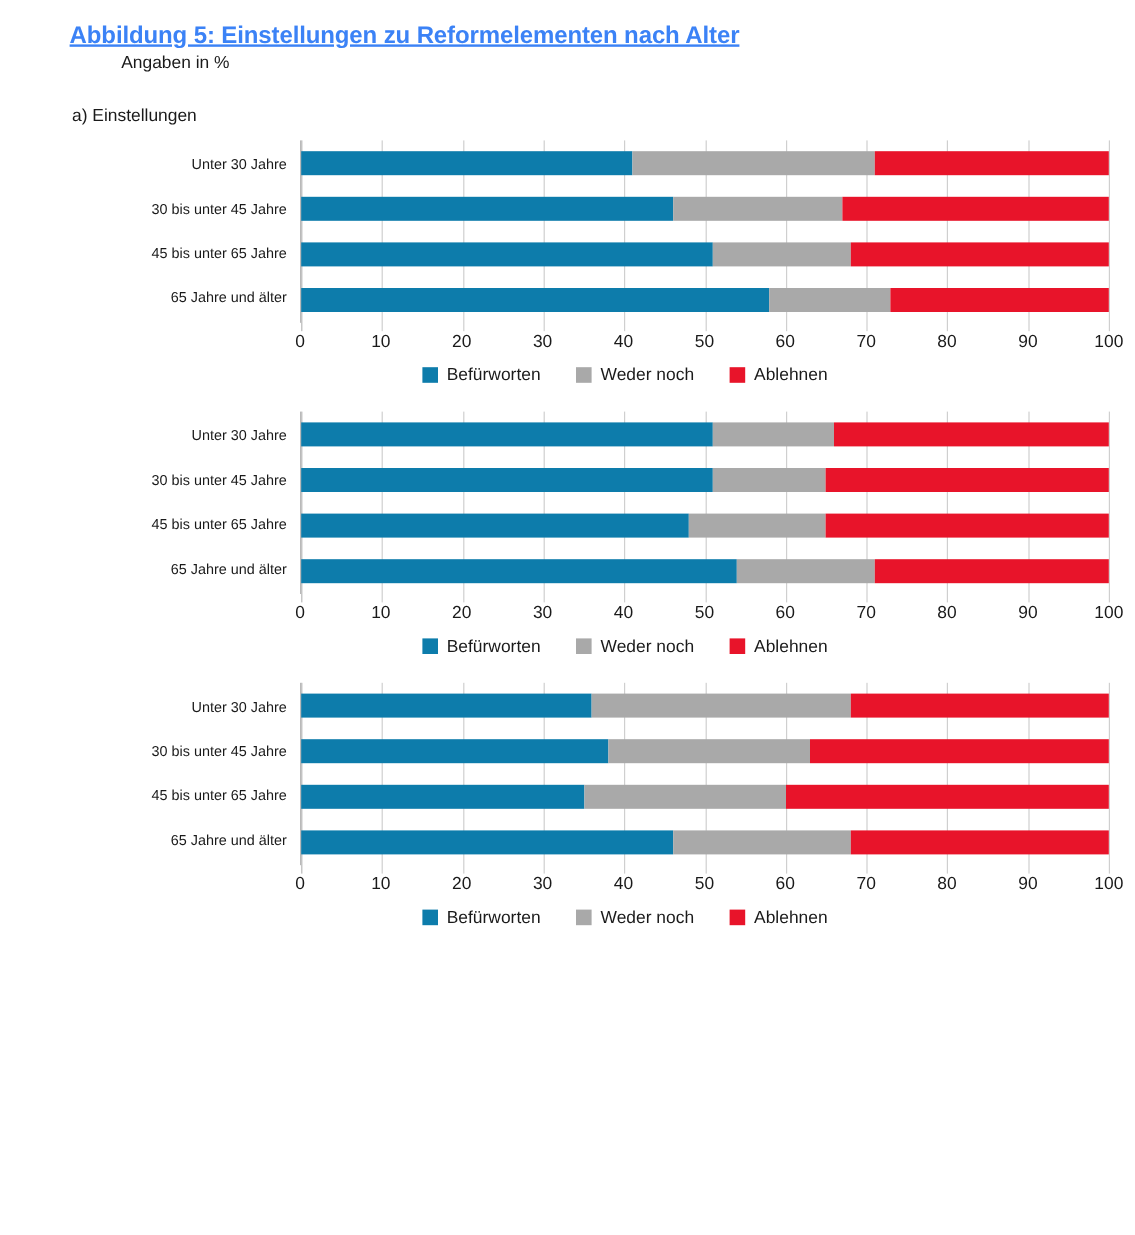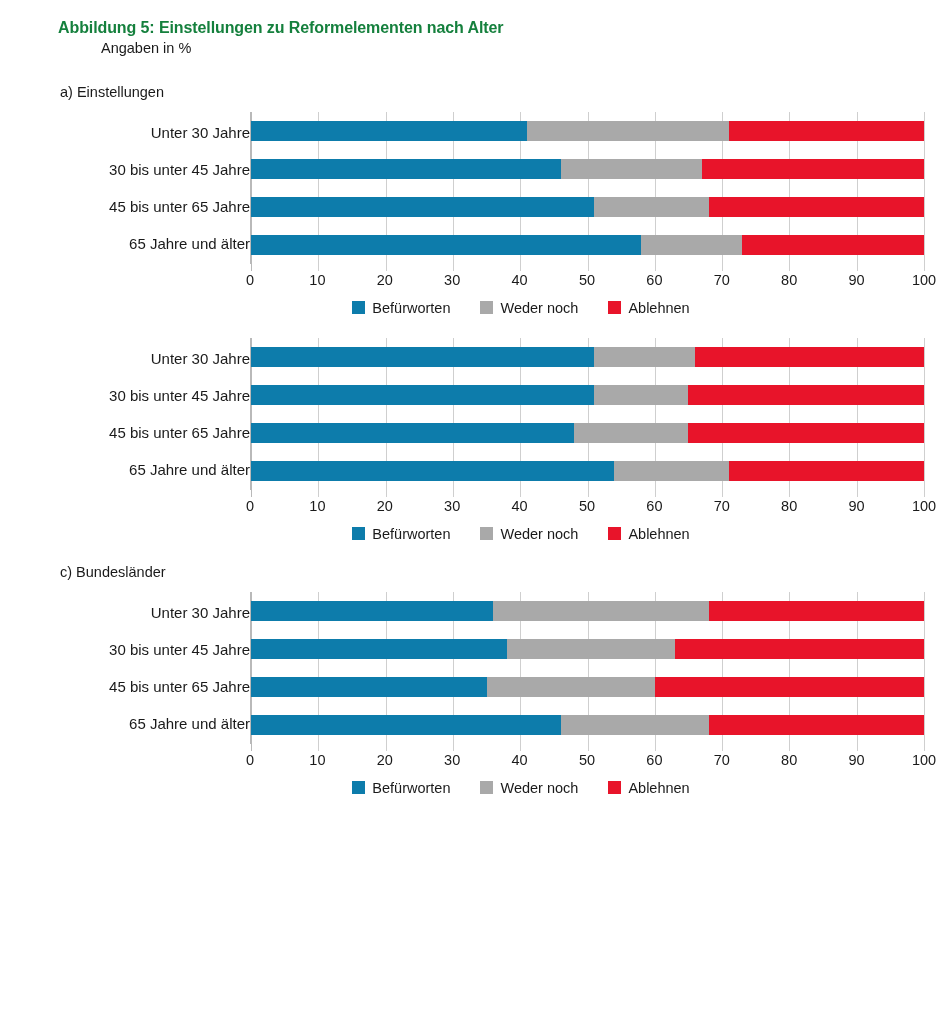--- a/index.html
+++ b/index.html
@@ -16,25 +16,26 @@
     overflow: hidden;
   }
   .page {
     position: relative;
     width: 946px;
     height: 1029px;
     box-sizing: border-box;
     padding: 18px 22px 0 58px;
   }
   .fig-title {
-    font-size: 16px;
+    font-size: 20px;
     font-weight: bold;
     letter-spacing: -0.1px;
     line-height: 1.25;
-    color: #15803d;
+    color: #3b82f6;
+    text-decoration: underline;
   }
   .fig-subtitle {
     font-size: 14.5px;
     font-weight: normal;
     line-height: 1.3;
     color: #1a1a1a;
     margin-top: 1px;
     margin-left: 43px;
   }
   .panel {
@@ -57,22 +58,23 @@
     width: 192px;
     flex: 0 0 192px;
     display: flex;
     flex-direction: column;
     justify-content: space-around;
     padding: 2px 0;
     box-sizing: border-box;
   }
   .cat-label {
     text-align: right;
-    font-size: 15px;
+    font-size: 12px;
     line-height: 1;
+    padding-right: 11px;
     height: 36px;
     display: flex;
     align-items: center;
     justify-content: flex-end;
     white-space: nowrap;
     color: #1a1a1a;
   }
   .plot-area {
     position: relative;
     flex: 1 1 auto;
@@ -342,21 +344,20 @@
         <span>Weder noch</span>
       </div>
       <div class="legend-item">
         <span class="legend-swatch sw-reject"></span>
         <span>Ablehnen</span>
       </div>
     </div>
   </div>
 
   <div class="panel p-c">
-    <div class="panel-title">c) Bundesländer</div>
     <div class="plot-row">
       <div class="cat-col">
         <div class="cat-label">Unter 30 Jahre</div>
         <div class="cat-label">30 bis unter 45 Jahre</div>
         <div class="cat-label">45 bis unter 65 Jahre</div>
         <div class="cat-label">65 Jahre und älter</div>
       </div>
       <div class="plot-area">
         <div class="gridlines">
             <div class="gridline first" style="left: 0%;"></div>

